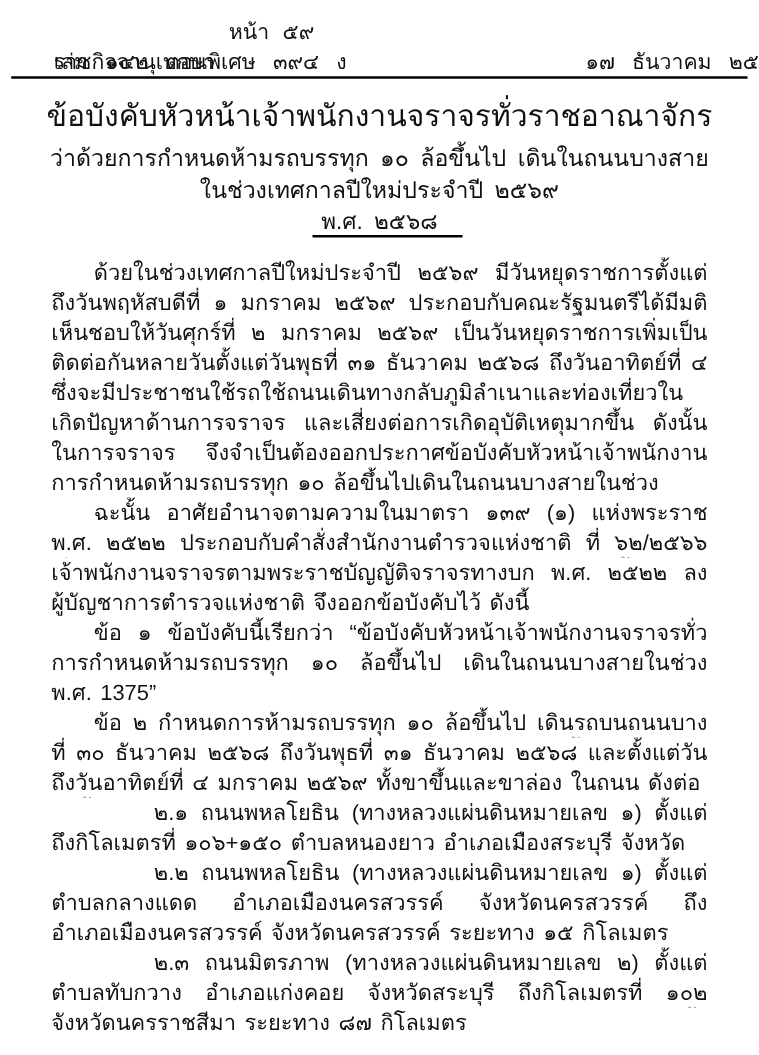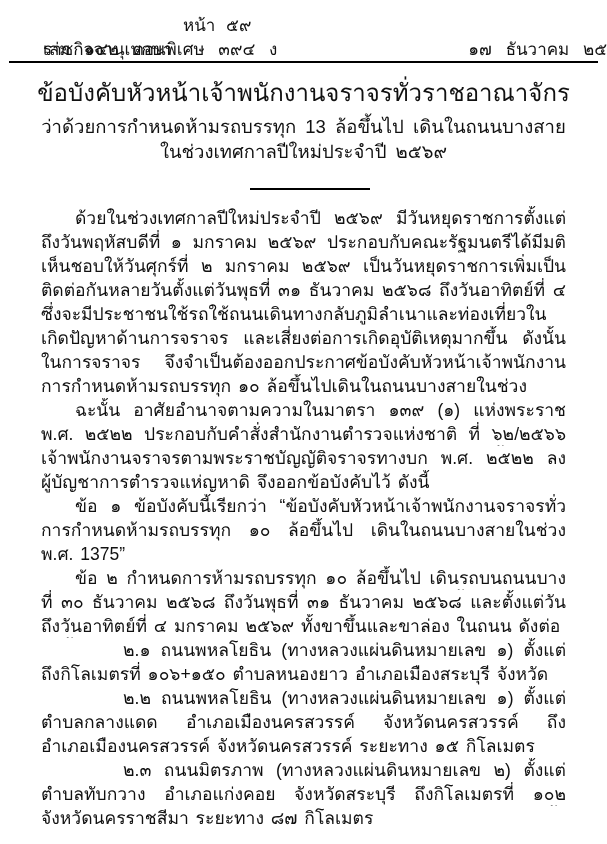--- a/index.html
+++ b/index.html
@@ -83,43 +83,44 @@
   <div class="header-row">
     <span class="header-volume">เล่ม ๑๔๒ ตอนพิเศษ ๓๙๔ ง</span>
     <span class="header-gazette">ราชกิจจานุเบกษา</span>
     <span class="header-date">๑๗ ธันวาคม ๒๕๖๘</span>
   </div>
 
   <div class="header-rule"></div>
 
   <div class="title-main">ข้อบังคับหัวหน้าเจ้าพนักงานจราจรทั่วราชอาณาจักร</div>
 
-  <div class="subtitle-1">ว่าด้วยการกำหนดห้ามรถบรรทุก 13 ล้อขึ้นไป เดินในถนนบางสาย</div>
+  <div class="subtitle-1">ว่าด้วยการกำหนดห้ามรถบรรทุก ๑๐ ล้อขึ้นไป เดินในถนนบางสาย</div>
 
   <div class="subtitle-2">ในช่วงเทศกาลปีใหม่ประจำปี ๒๕๖๙</div>
 
+  <div class="title-year">พ.ศ. ๒๕๖๘</div>
 
   <div class="short-rule"></div>
 
   <div class="doc-body">
       <div>
         <div class="ln first-paragraph">ด้วยในช่วงเทศกาลปีใหม่ประจำปี ๒๕๖๙ มีวันหยุดราชการตั้งแต่วันพุธที่ ๓๑ ธันวาคม ๒๕๖๘</div>
         <div class="ln">ถึงวันพฤหัสบดีที่ ๑ มกราคม ๒๕๖๙ ประกอบกับคณะรัฐมนตรีได้มีมติเมื่อวันที่ ๑๒ พฤศจิกายน ๒๕๖๗</div>
         <div class="ln">เห็นชอบให้วันศุกร์ที่ ๒ มกราคม ๒๕๖๙ เป็นวันหยุดราชการเพิ่มเป็นกรณีพิเศษ จึงทำให้มีวันหยุดราชการ</div>
         <div class="ln">ติดต่อกันหลายวันตั้งแต่วันพุธที่ ๓๑ ธันวาคม ๒๕๖๘ ถึงวันอาทิตย์ที่ ๔ มกราคม ๒๕๖๙ (รวม ๕ วัน)</div>
         <div class="ln">ซึ่งจะมีประชาชนใช้รถใช้ถนนเดินทางกลับภูมิลำเนาและท่องเที่ยวในต่างจังหวัดเป็นจำนวนมาก อาจทำให้</div>
         <div class="ln">เกิดปัญหาด้านการจราจร และเสี่ยงต่อการเกิดอุบัติเหตุมากขึ้น ดังนั้นเพื่อความปลอดภัยและความสะดวก</div>
         <div class="ln">ในการจราจร จึงจำเป็นต้องออกประกาศข้อบังคับหัวหน้าเจ้าพนักงานจราจรทั่วราชอาณาจักร ว่าด้วย</div>
         <div class="ln last">การกำหนดห้ามรถบรรทุก ๑๐ ล้อขึ้นไปเดินในถนนบางสายในช่วงเทศกาลดังกล่าว</div>
       </div>
       <div>
         <div class="ln first-paragraph">ฉะนั้น อาศัยอำนาจตามความในมาตรา ๑๓๙ (๑) แห่งพระราชบัญญัติจราจรทางบก</div>
         <div class="ln">พ.ศ. ๒๕๒๒ ประกอบกับคำสั่งสำนักงานตำรวจแห่งชาติ ที่ ๖๒/๒๕๖๖ เรื่อง แต่งตั้งหัวหน้า</div>
         <div class="ln">เจ้าพนักงานจราจรตามพระราชบัญญัติจราจรทางบก พ.ศ. ๒๕๒๒ ลงวันที่ ๒๕ มกราคม ๒๕๖๖</div>
-        <div class="ln last">ผู้บัญชาการตำรวจแห่ญหาดิ จึงออกข้อบังคับไว้ ดังนี้</div>
+        <div class="ln last">ผู้บัญชาการตำรวจแห่งชาติ จึงออกข้อบังคับไว้ ดังนี้</div>
       </div>
       <div>
         <div class="ln first-paragraph">ข้อ ๑ ข้อบังคับนี้เรียกว่า “ข้อบังคับหัวหน้าเจ้าพนักงานจราจรทั่วราชอาณาจักร ว่าด้วย</div>
         <div class="ln">การกำหนดห้ามรถบรรทุก ๑๐ ล้อขึ้นไป เดินในถนนบางสายในช่วงเทศกาลปีใหม่ประจำปี ๒๕๖๙</div>
         <div class="ln last">พ.ศ. 1375”</div>
       </div>
       <div>
         <div class="ln first-paragraph">ข้อ ๒ กำหนดการห้ามรถบรรทุก ๑๐ ล้อขึ้นไป เดินรถบนถนนบางสาย ตั้งแต่วันอังคาร</div>
         <div class="ln">ที่ ๓๐ ธันวาคม ๒๕๖๘ ถึงวันพุธที่ ๓๑ ธันวาคม ๒๕๖๘ และตั้งแต่วันศุกร์ที่ ๒ มกราคม ๒๕๖๙</div>
         <div class="ln last">ถึงวันอาทิตย์ที่ ๔ มกราคม ๒๕๖๙ ทั้งขาขึ้นและขาล่อง ในถนน ดังต่อไปนี้</div>

